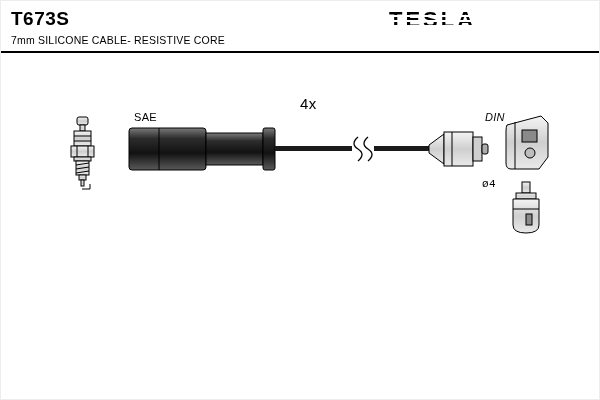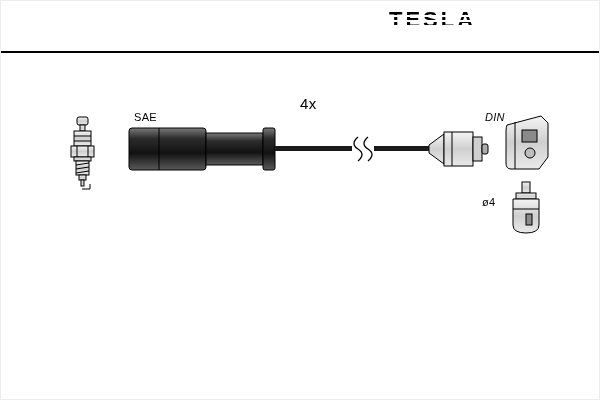--- a/index.html
+++ b/index.html
@@ -20,28 +20,30 @@
   }
   .logo-stripes{
     position:absolute;inset:0;pointer-events:none;
     background:repeating-linear-gradient(to bottom,transparent 0 3px,#ffffff 3px 5px);
   }
   
   .lbl{position:absolute;font-size:11px;letter-spacing:.3px;}
   .lbl-sae{left:93px;top:110px;margin-left:40px;}
   .lbl-qty{left:299px;top:94px;font-size:15px;}
   .lbl-din{left:484px;top:110px;font-style:italic;}
-  .lbl-dia{left:481px;top:195px;}
+  .lbl-dia{left:481px;top:177px;font-family:Liberation Mono, monospace;}
   svg{position:absolute;left:0;top:0;}
 </style>
 </head>
 <body>
 
 <div class="page">
 
+  <div class="part-number">T673S</div>
+  <div class="description">7mm SILICONE CABLE- RESISTIVE CORE</div>
 
   <div class="logo">
     <span class="logo-text">TESLA</span>
     <span class="logo-stripes"></span>
   </div>
 
   <div class="rule"></div>
 
   <span class="lbl lbl-sae">SAE</span>
   <span class="lbl lbl-qty">4x</span>

